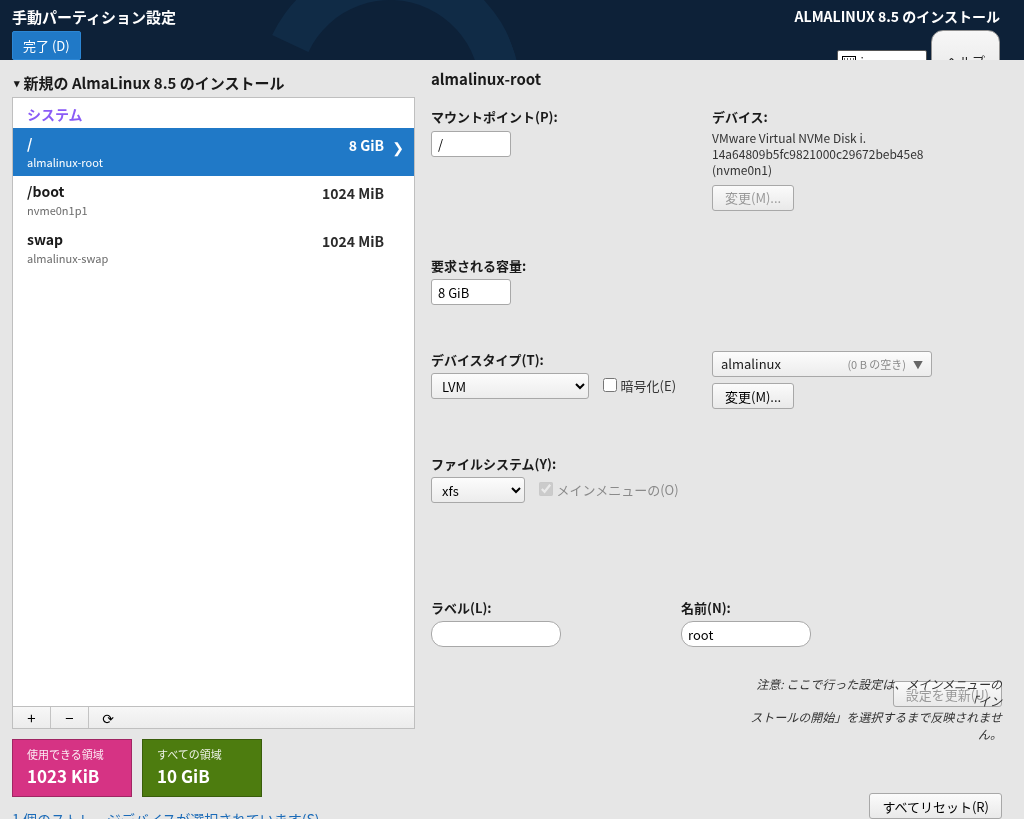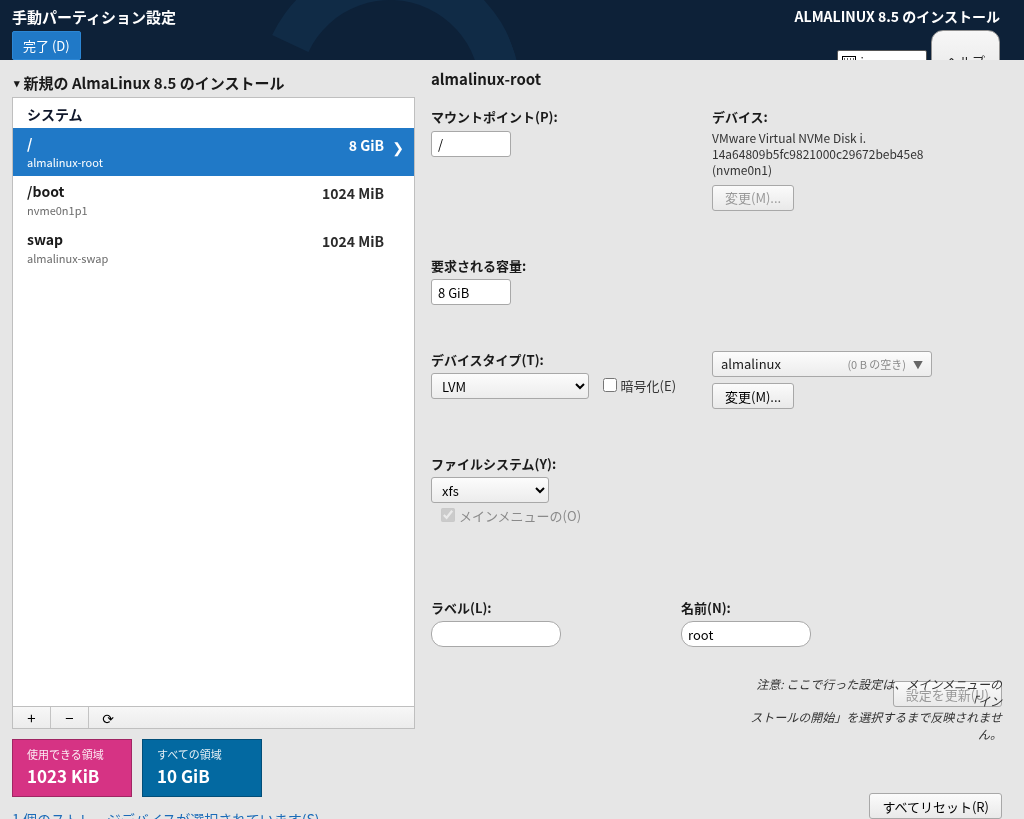--- a/index.html
+++ b/index.html
@@ -81,21 +81,21 @@
   }
 
   .part-tree {
     flex: 1;
     border: 1px solid #bfbfbf;
     background: #fff;
     overflow: auto;
     min-height: 610px;
   }
   .tree-section-label {
-    color: #0f172a; font-size: 14px; font-weight: 600;
+    color: #8b5cf6; font-size: 14px; font-weight: 600;
     padding: 6px 14px 4px 14px;
   }
   .tree-item {
     padding: 4px 26px 6px 14px;
     cursor: pointer;
     position: relative;
     border-top: 1px solid transparent;
   }
   .tree-item .t1 { font-size: 14px; font-weight: 600; }
   .tree-item .t2 { font-size: 11px; color: #6b6b6b; margin-top: 1px; }
@@ -120,21 +120,21 @@
   .tree-toolbar .reload-ic { font-size: 14px; }
 
   .space-cards { display: flex; gap: 10px; margin-top: 10px; }
   .space-card {
     padding: 6px 14px 8px 14px; min-width: 120px;
     color: #fff; border: 1px solid rgba(0,0,0,.25);
   }
   .space-card .sc-label { font-size: 11px; opacity: .9; }
   .space-card .sc-value { font-size: 17px; font-weight: 700; margin-top: 1px; }
   .sc-avail { background: #d63384; }
-  .sc-total { background: #0369a1; }
+  .sc-total { background: #4d7c0f; }
 
   .storage-link {
     display: inline-block; margin-top: 12px; font-size: 14px;
     color: #1b6bb8; text-decoration: underline; cursor: pointer;
   }
 
   
   .right-col {
     flex: 1;
     display: flex; flex-direction: column;
@@ -300,21 +300,21 @@
             <span class="car">▼</span>
           </span>
         </div>
         <div style="margin-top:6px">
           <button class="btn">変更(M)...</button>
         </div>
       </div>
 
       <div class="row-block">
         <div class="fg-label">ファイルシステム(Y):</div>
-        <select class="sel" style="width:118px">
+        <select class="sel" style="width:94px">
           <option>xfs</option>
         </select>
         <label class="inline-check disabled" style="margin-left:10px">
           <input type="checkbox" checked="" disabled="" style="">
           <span>メインメニューの(O)</span>
         </label>
       </div>
       <div class="row-block"></div>
 
     </div>

